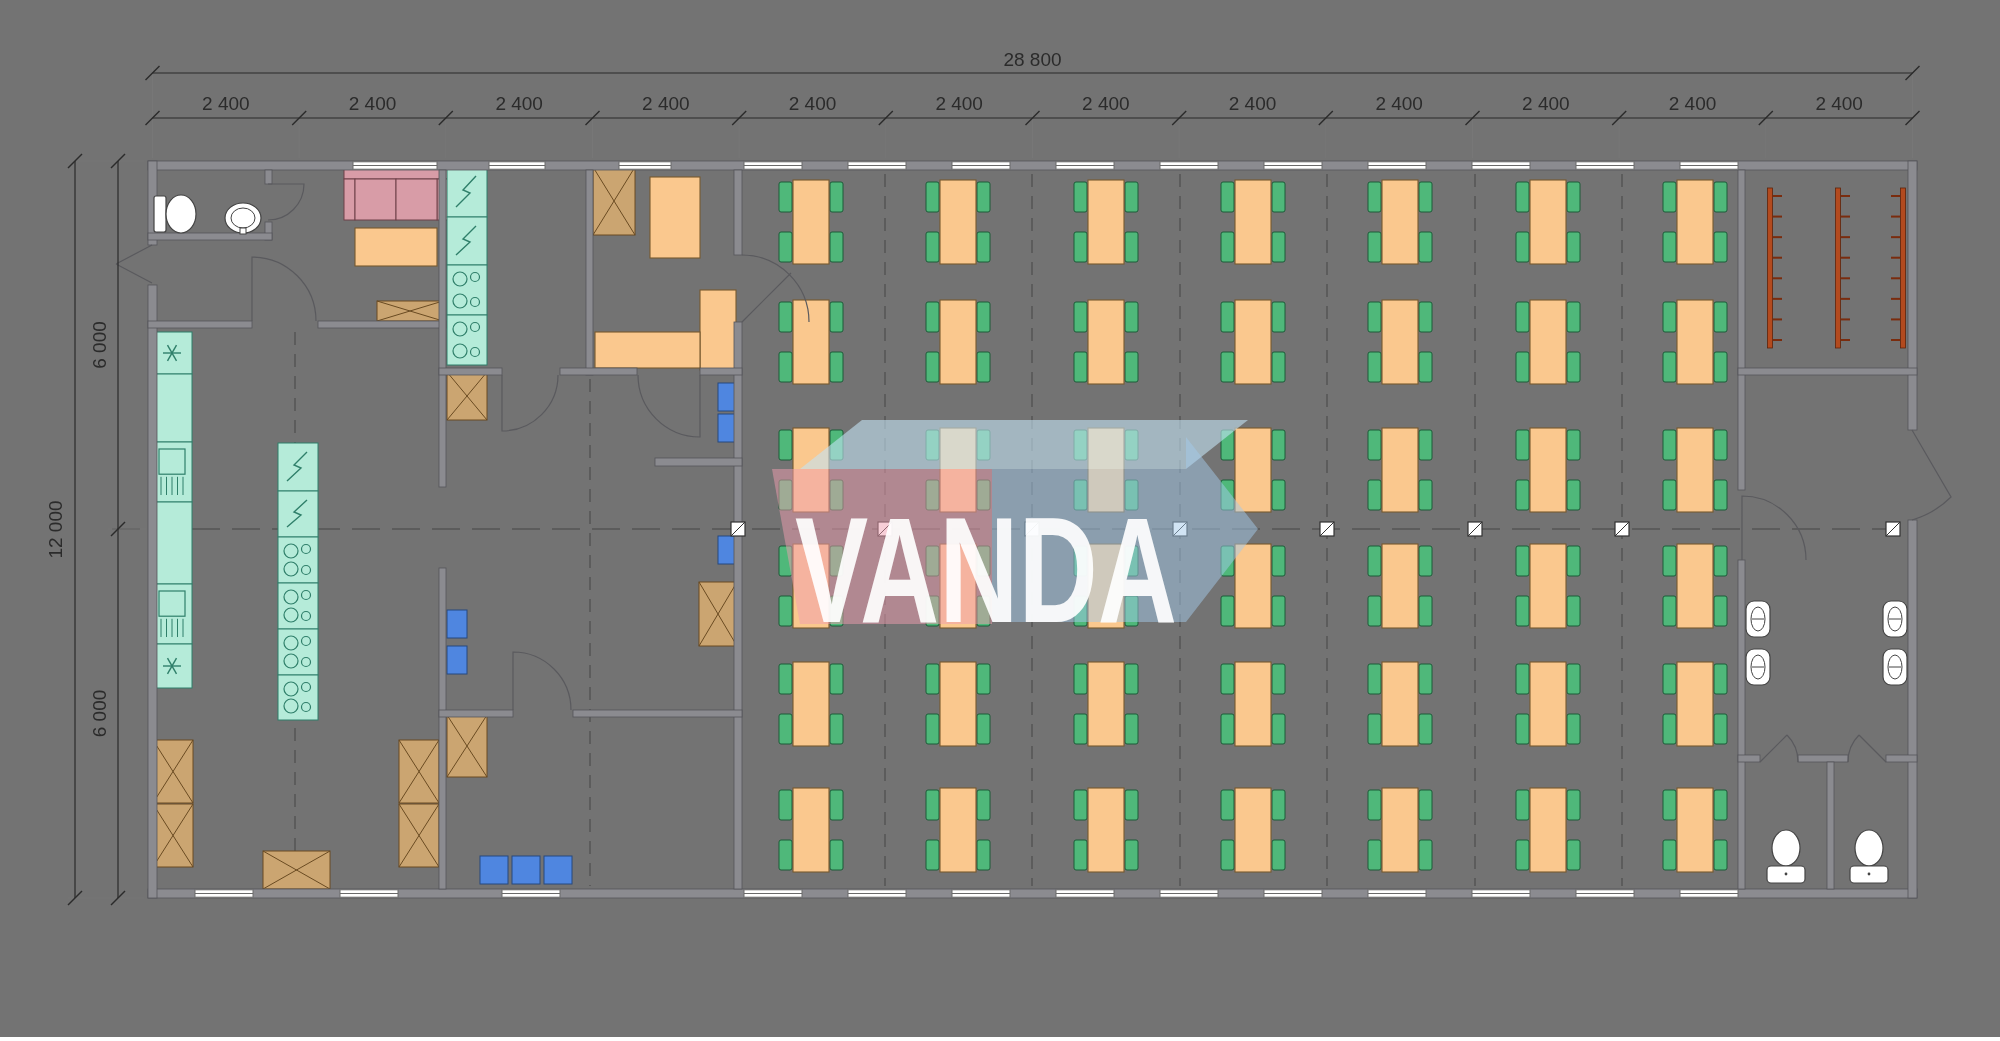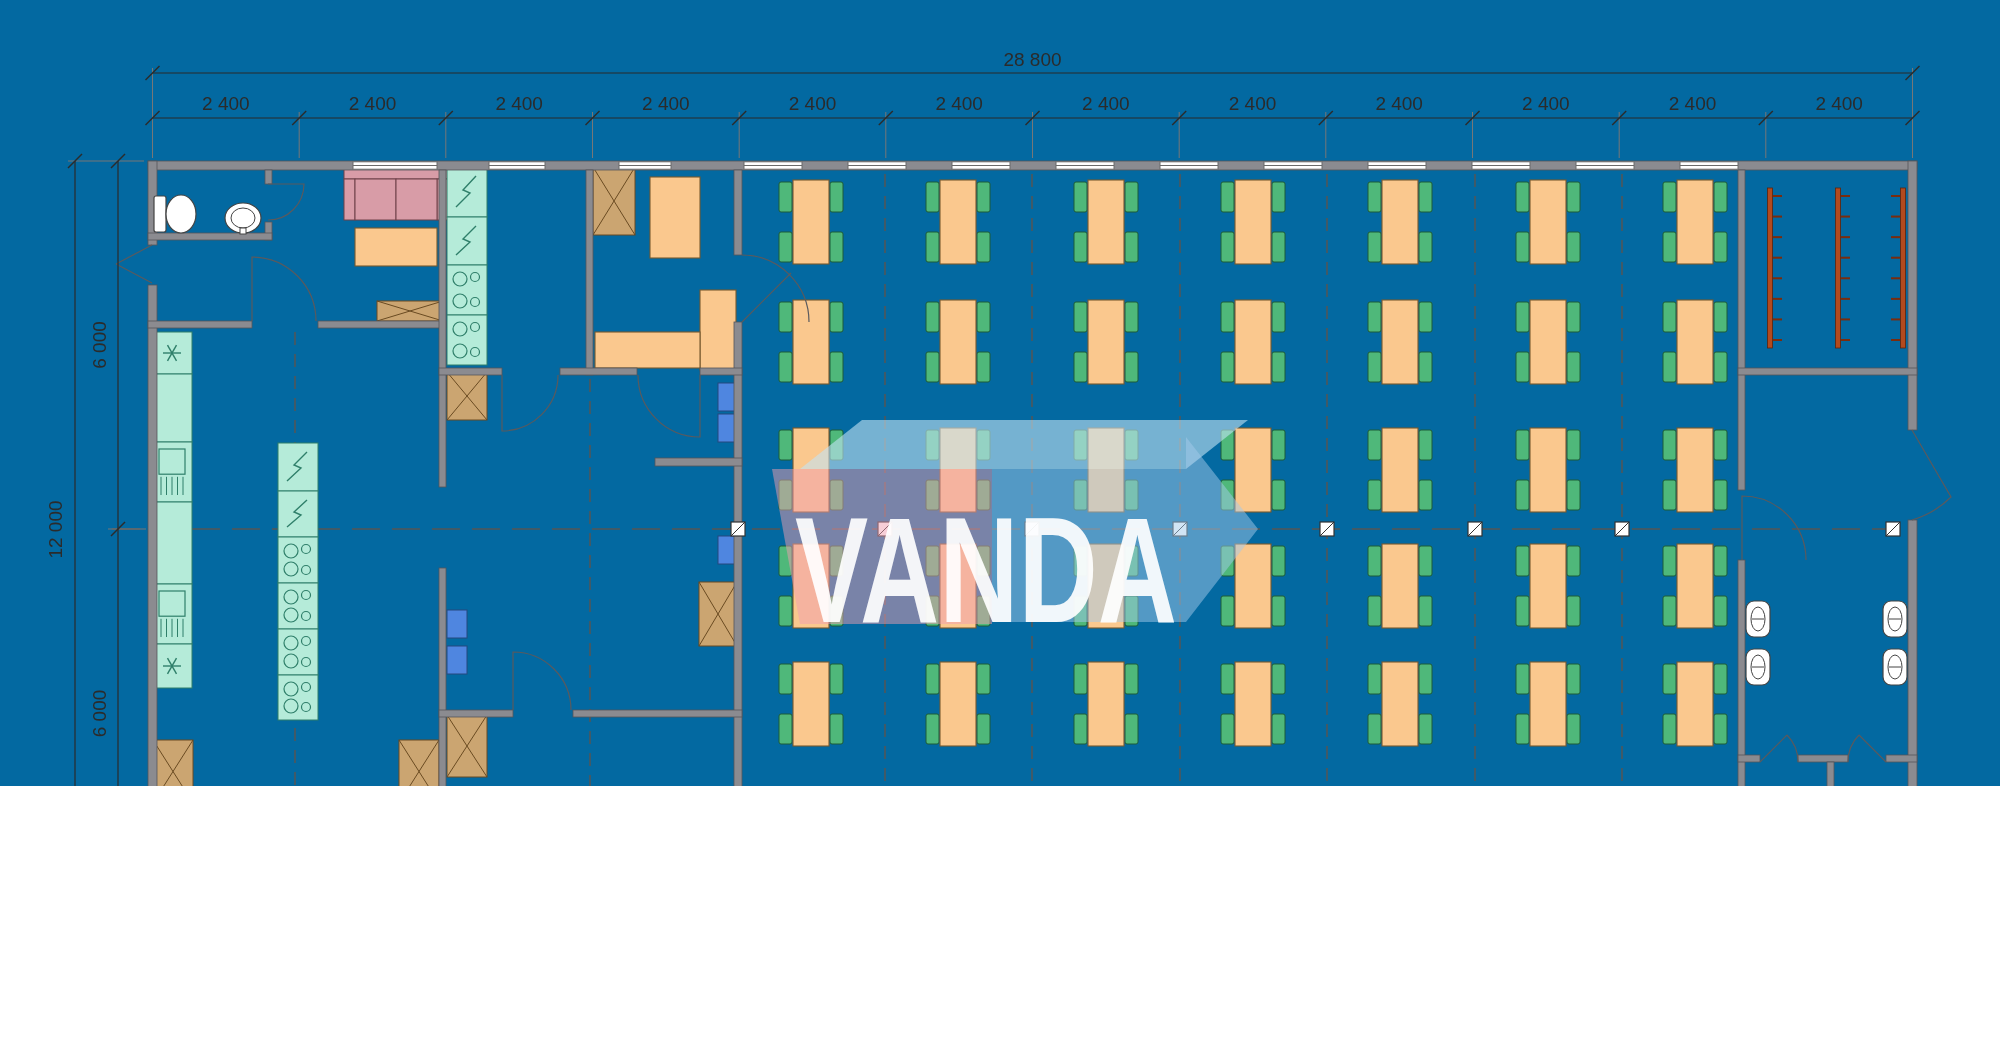--- a/index.html
+++ b/index.html
@@ -1,16 +1,16 @@
 <!DOCTYPE html>
 <html><head>
 <meta charset="utf-8">
 <style>
   html,body{margin:0;padding:0;background:#ffffff;}
-  .stage{position:relative;width:2000px;height:786px;background:#0369a1;overflow:hidden;
+  .stage{position:relative;width:2000px;height:1037px;background:#737373;overflow:hidden;
          font-family:"Liberation Sans",sans-serif;}
   svg{display:block;}
   text{font-family:"Liberation Sans",sans-serif;}
 </style>
 </head>
 <body>
 
 <div class="stage">
 <svg id="plan-svg" width="2000" height="1041" viewBox="0 0 2000 1041">
   <g id="layer-dashes">

